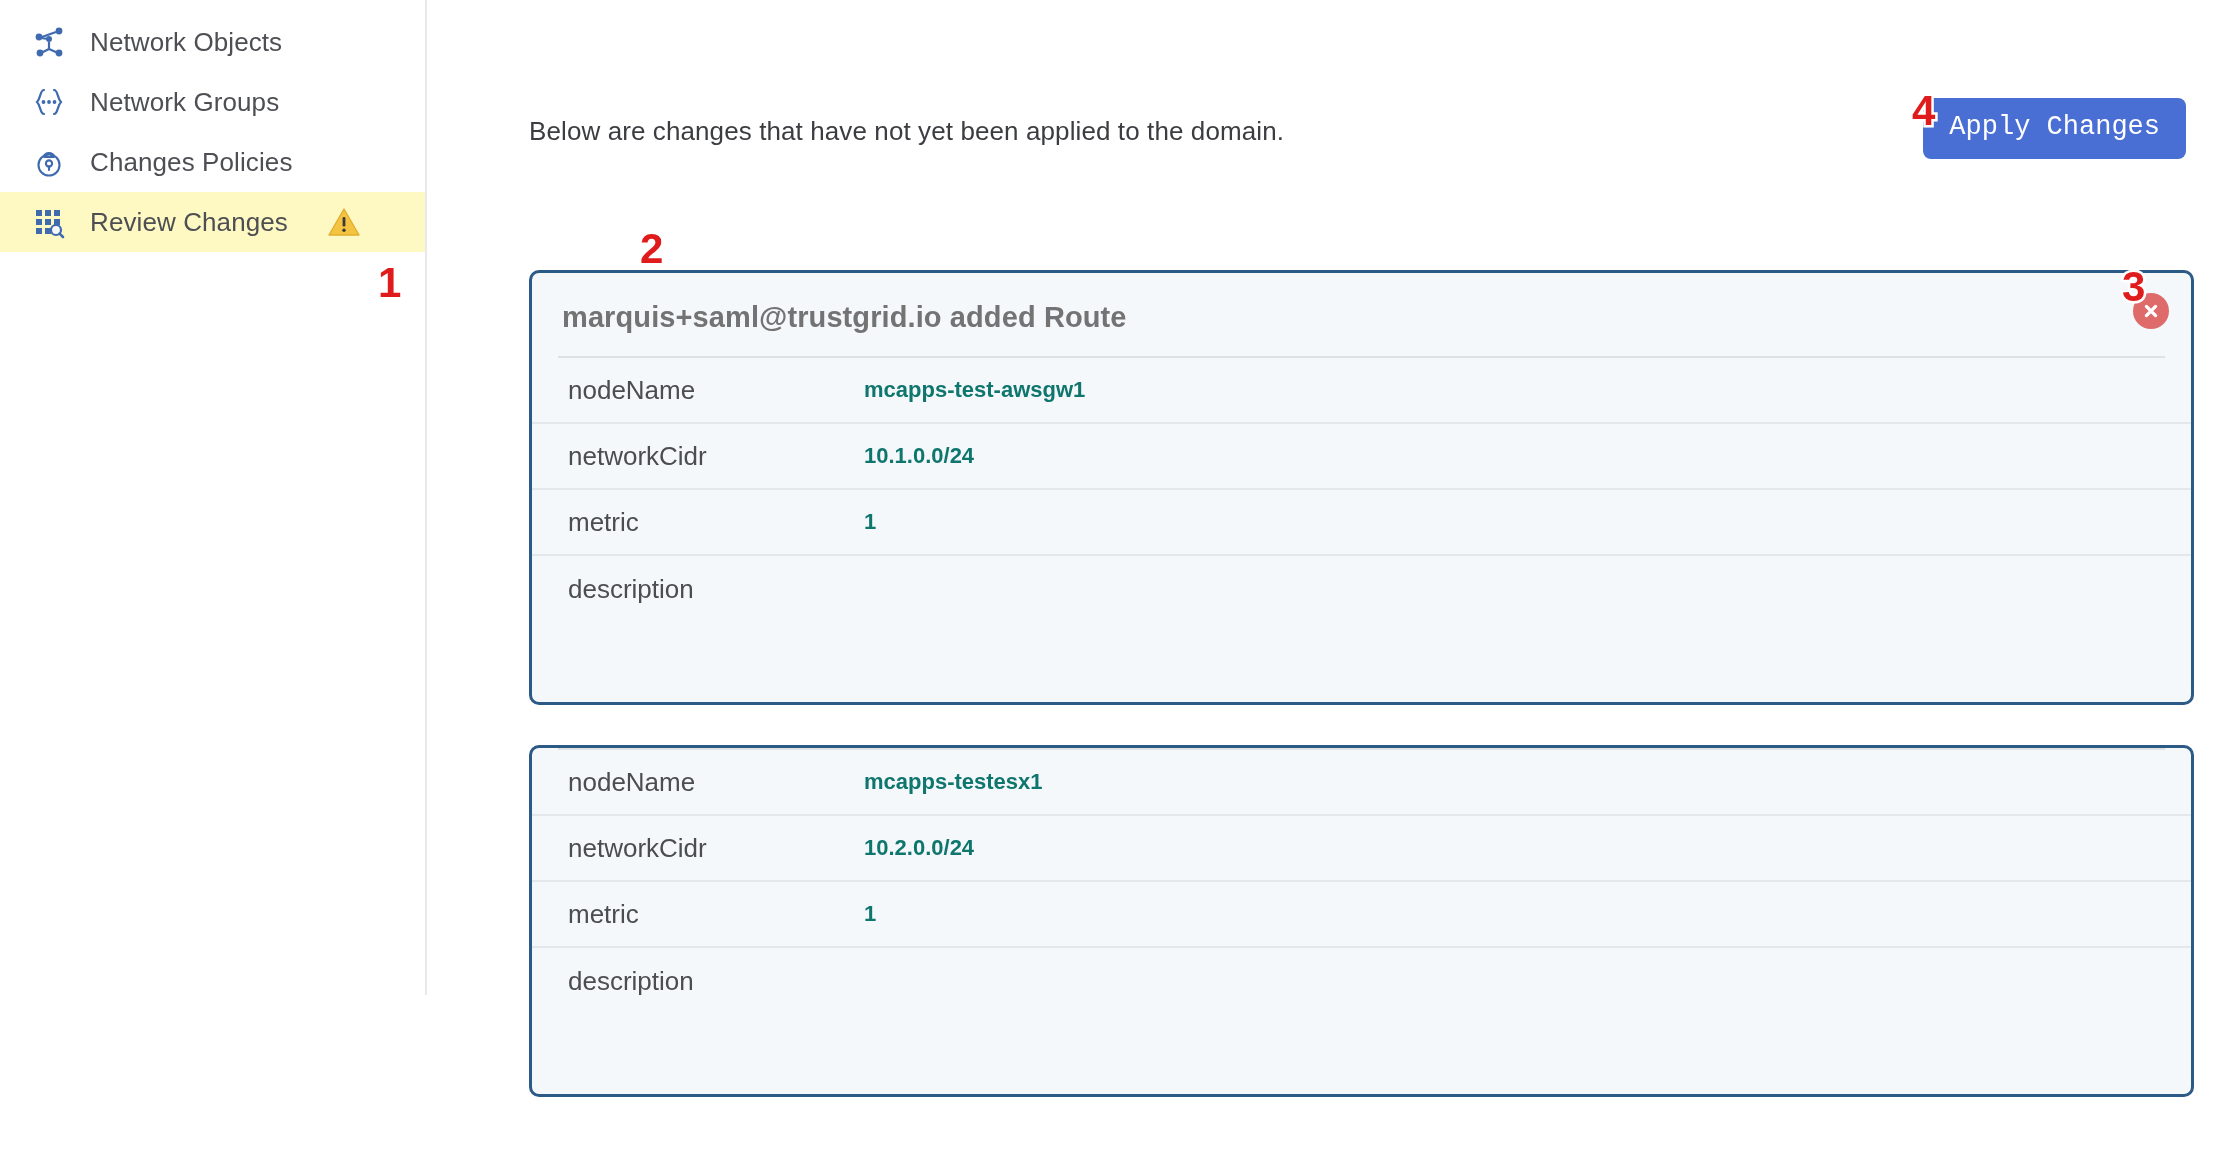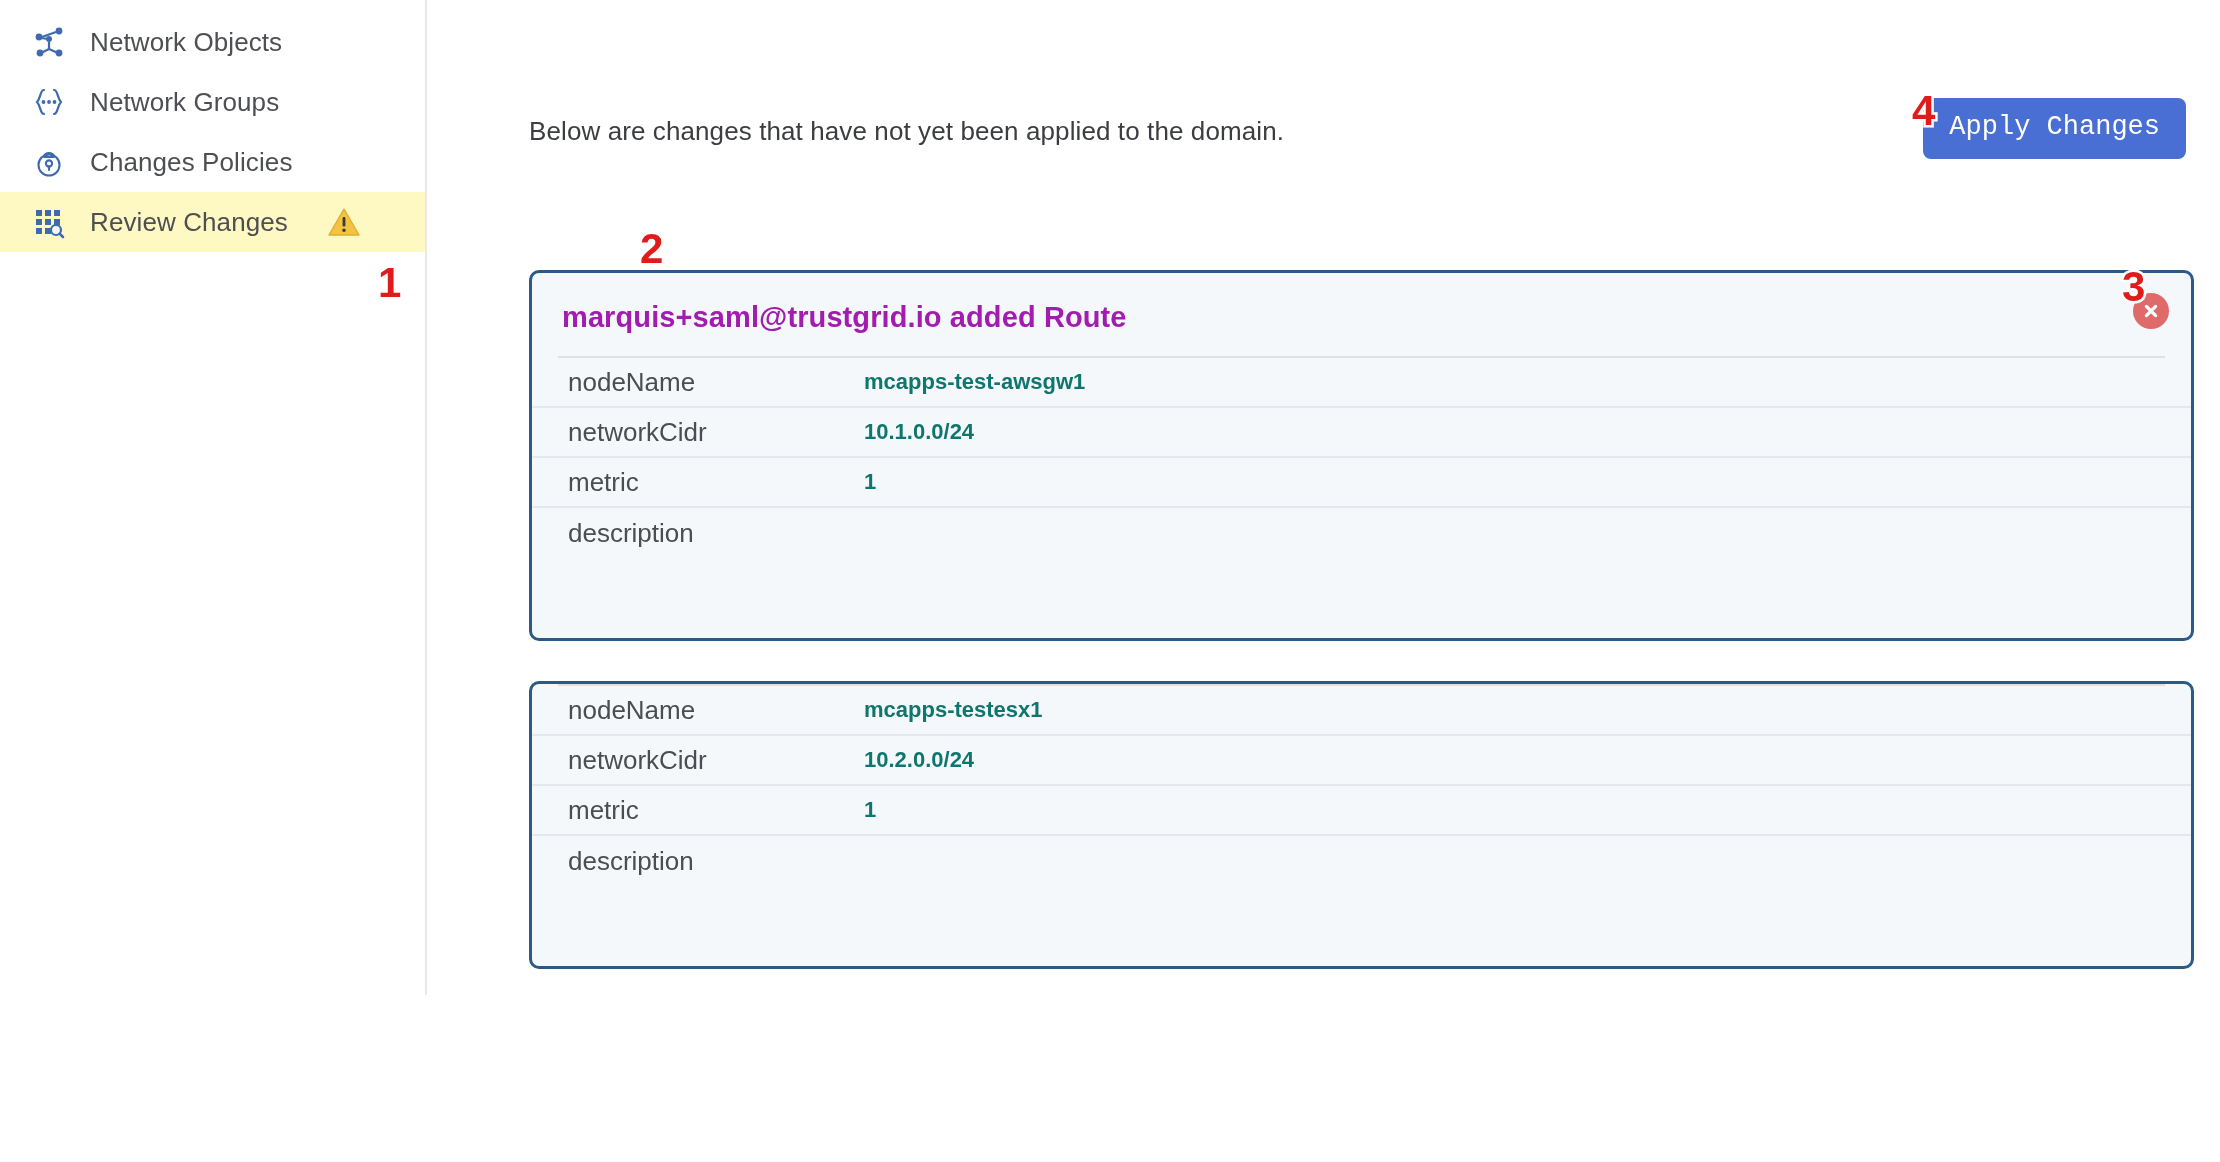--- a/index.html
+++ b/index.html
@@ -131,21 +131,21 @@
     position: relative;
     display: flex;
     align-items: flex-start;
     justify-content: space-between;
     padding: 28px 30px 22px 30px;
   }
 
   .card-title {
     font-size: 29px;
     font-weight: bold;
-    color: #a21caf;
+    color: #737373;
     letter-spacing: 0.1px;
   }
 
   .card-close {
     position: absolute;
     top: 20px;
     right: 22px;
     width: 36px;
     height: 36px;
     border-radius: 50%;
@@ -162,21 +162,21 @@
     height: 2px;
     background: #dfe2e5;
     margin: 0 26px;
   }
 
   .kv-table { width: 100%; }
 
   .kv-row {
     display: flex;
     align-items: center;
-    height: 50px;
+    height: 66px;
     border-bottom: 2px solid #e4e8ec;
   }
   .kv-row:last-child { border-bottom: none; }
 
   .kv-key {
     width: 332px;
     flex: 0 0 332px;
     padding-left: 36px;
     font-size: 26px;
     color: #4b4d50;

